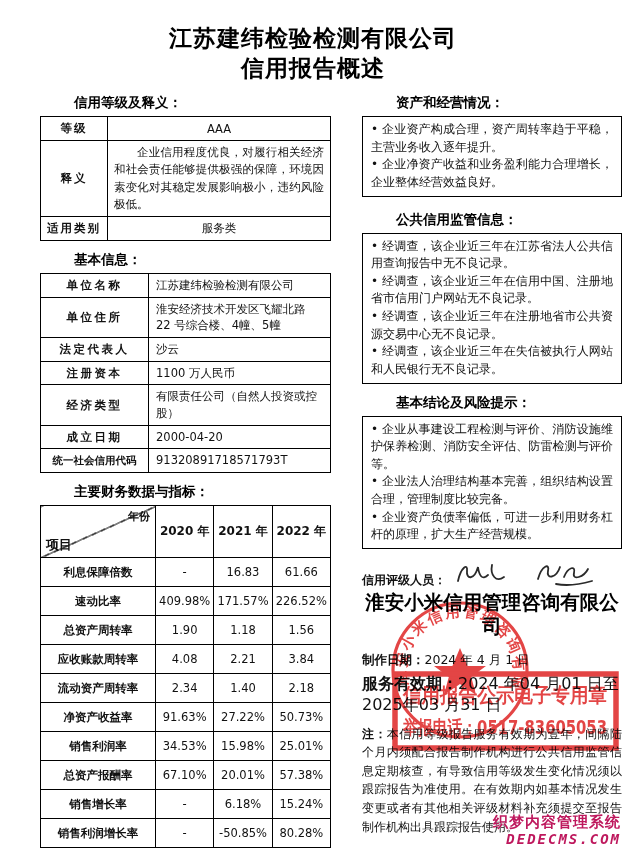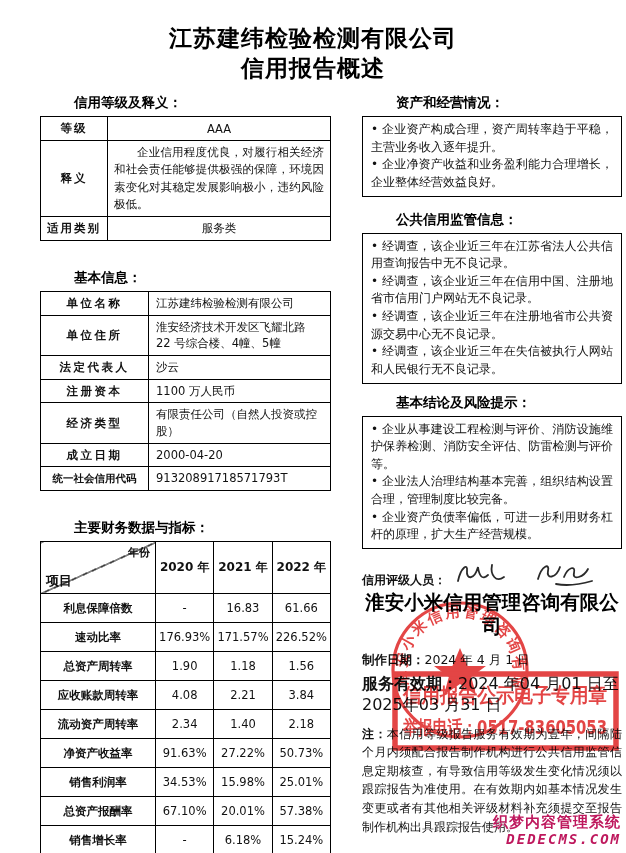--- a/index.html
+++ b/index.html
@@ -12,21 +12,21 @@
 
   .title {
     position:absolute; top:24px; left:0; width:100%; text-align:center;
     font-weight:bold; font-size:23px; line-height:1.3; letter-spacing:1px; color:#000;
   }
 
   .col-left  { position:absolute; left:40px;  top:94px; width:291px; }
   .col-right { position:absolute; left:362px; top:94px; width:260px; }
 
   .sec-h { font-weight:bold; font-size:13.5px; padding-left:34px; margin:0 0 4px 0; color:#000; }
-  .mt { margin-top:28px; }
+  .mt { margin-top:10px; }
 
   table { border-collapse:collapse; width:100%; table-layout:fixed; }
   th,td { border:1px solid #000; font-size:11.5px; vertical-align:middle; }
   th { font-weight:bold; text-align:center; }
 
   
   .rating-table th { width:62px; letter-spacing:2px; padding:4px 2px; }
   .rating-table td { padding:3px 6px; }
   .rating-table td.center { text-align:center; }
   .rating-table td.def { text-align:justify; text-indent:2em; line-height:1.5; font-size:11.5px; }
@@ -165,21 +165,21 @@
       </thead>
       <tbody>
         <tr>
           <th class="rowlab">利息保障倍数</th>
           <td>-</td>
           <td>16.83</td>
           <td>61.66</td>
         </tr>
         <tr>
           <th class="rowlab">速动比率</th>
-          <td>176.93%</td>
+          <td>409.98%</td>
           <td>171.57%</td>
           <td>226.52%</td>
         </tr>
         <tr>
           <th class="rowlab">总资产周转率</th>
           <td>1.90</td>
           <td>1.18</td>
           <td>1.56</td>
         </tr>
         <tr>

